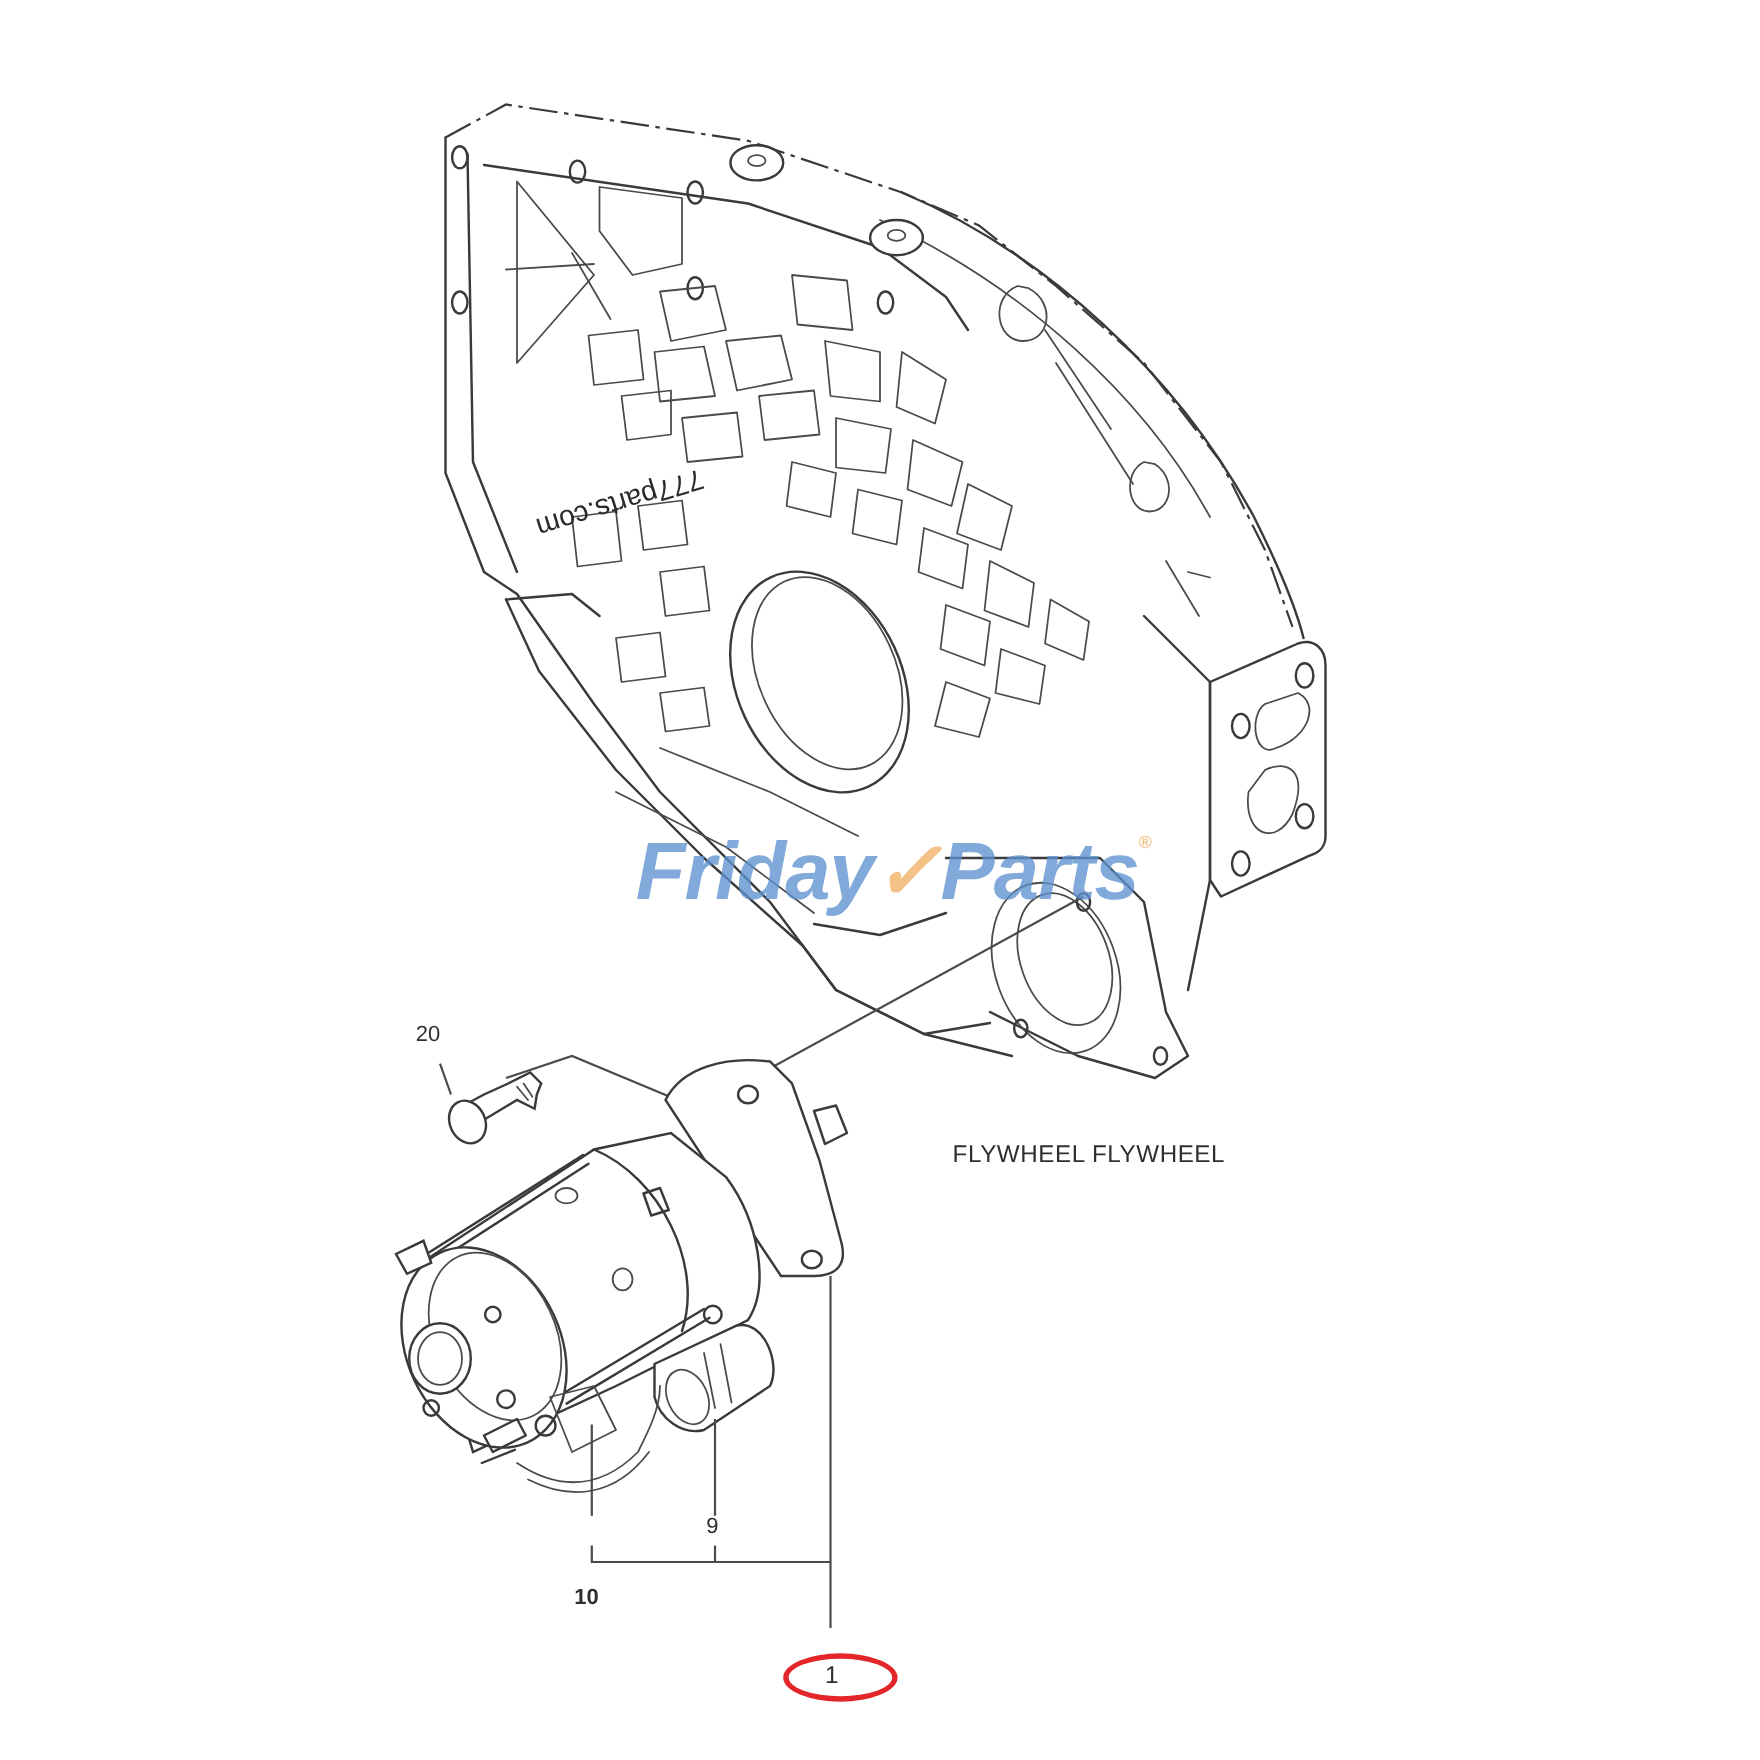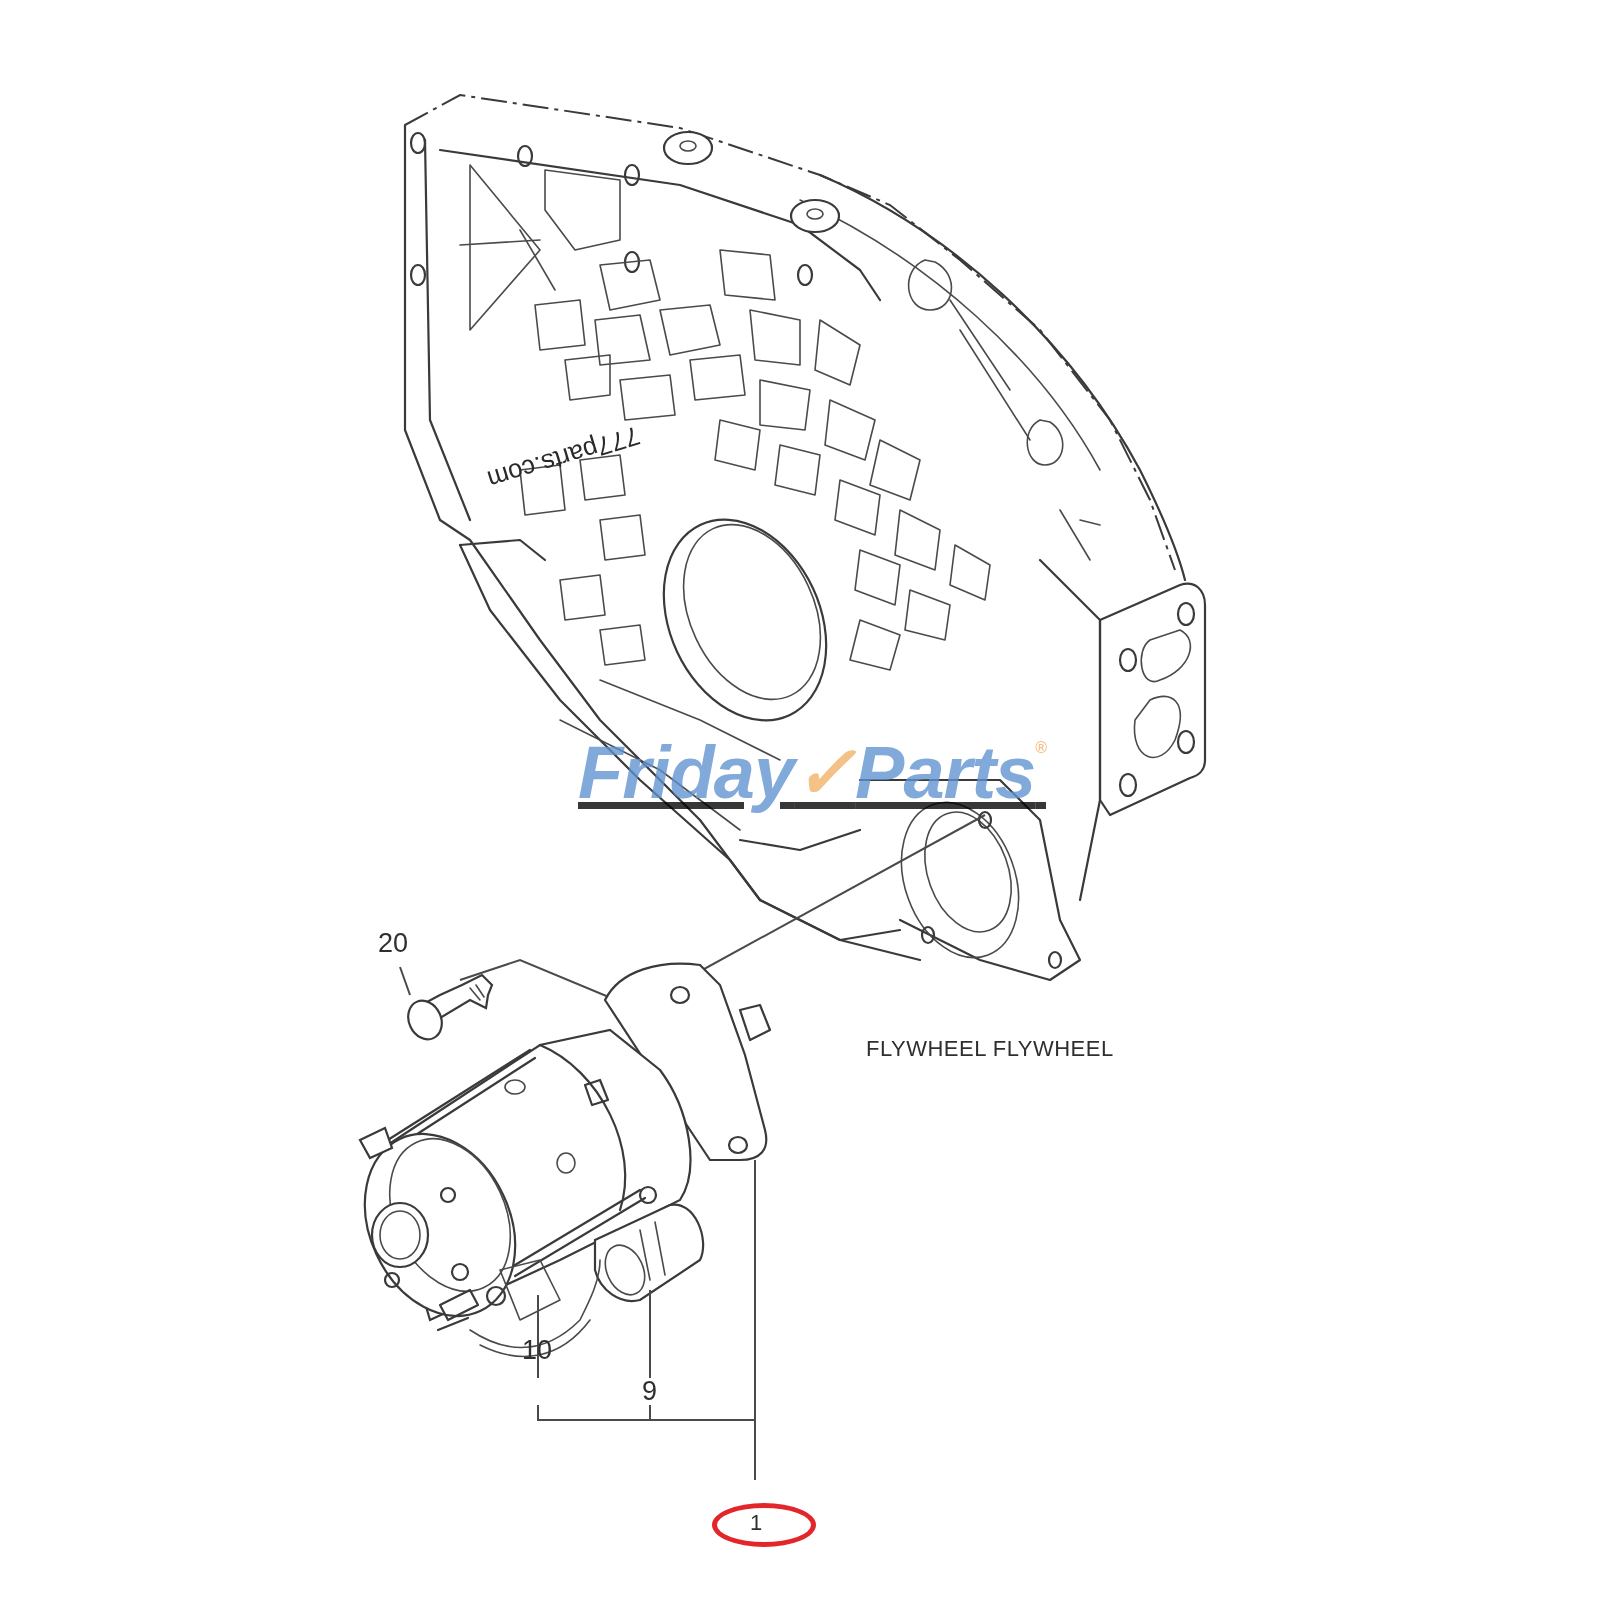--- a/index.html
+++ b/index.html
@@ -3,21 +3,21 @@
   <meta charset="utf-8">
   <style>
     html, body { margin: 0; padding: 0; background: #ffffff; }
     body { width: 1600px; height: 1600px; position: relative; overflow: hidden; font-family: "Liberation Sans", sans-serif; }
     #canvas { position: absolute; left: 0; top: 0; width: 1600px; height: 1600px; }
     svg .ln { fill: none; stroke: #3a3a3a; stroke-width: 2.2; stroke-linecap: round; stroke-linejoin: round; }
     svg .lt { fill: none; stroke: #4a4a4a; stroke-width: 1.6; stroke-linecap: round; stroke-linejoin: round; }
     svg .dash { fill: none; stroke: #3a3a3a; stroke-width: 2; stroke-dasharray: 26 6 4 6; }
     svg .fillw { fill: #ffffff; stroke: #3a3a3a; stroke-width: 2.2; }
     svg .leader { fill: none; stroke: #4a4a4a; stroke-width: 2; }
-    .callout { position: absolute; font-family: "Liberation Sans", sans-serif; font-size: 27px; color: #2f2f2f; line-height: 1; }
+    .callout { position: absolute; font-family: "Liberation Sans", sans-serif; font-size: 20px; color: #2f2f2f; line-height: 1; }
     .label { position: absolute; font-family: "Liberation Sans", sans-serif; font-size: 22px; color: #2f2f2f; letter-spacing: 0.5px; line-height: 1; white-space: nowrap; }
     .wm-url { position: absolute; font-family: "Liberation Sans", sans-serif; font-size: 26px; color: #2a2a2a; transform: rotate(163deg); transform-origin: center; white-space: nowrap; line-height: 1; }
     .brand { position: absolute; font-family: "Liberation Sans", sans-serif; font-weight: bold; font-style: italic; font-size: 74px; line-height: 1; white-space: nowrap; opacity: 0.78; letter-spacing: -1px; }
     .brand .b1 { color: #5e92cf; }
     .brand .b2 { color: #f2b066; }
     .brand .b3 { color: #5e92cf; }
     .brand .reg { color: #f2b066; font-size: 16px; font-style: normal; vertical-align: top; position: relative; top: 4px; }
     .red-ring { position: absolute; border: 5px solid #e3262a; border-radius: 50%; box-sizing: border-box; }
   </style>
 </head>
@@ -174,26 +174,26 @@
       <path class="leader" d="M650 1290 L650 1378"></path>
       <path class="leader" d="M650 1405 L650 1420"></path>
       <path class="leader" d="M755 1160 L755 1480"></path>
     </g>
   </svg>
 
   
   <div class="wm-url" style="left:485px; top:445px;">777parts.com</div>
 
   
-  <div class="brand" style="left:578px; top:736px;text-decoration:underline;">
+  <div class="brand" style="left:578px; top:755px;">
     <span class="b1">Friday</span><span class="b2">✓</span><span class="b3">Parts</span><span class="reg">®</span>
   </div>
 
   
   <div class="label" style="left:866px; top:1038px;">FLYWHEEL FLYWHEEL</div>
 
   
   <div class="callout" style="left:378px; top:930px;">20</div>
-  <div class="callout" style="left:522px; top:1337px;">10</div>
+  <div class="callout" style="left:522px; top:1442px;font-weight:bold;">10</div>
   <div class="callout" style="left:642px; top:1378px;">9</div>
   <div class="red-ring" style="left:712px; top:1503px; width:104px; height:44px;"></div>
   <div class="callout" style="left:750px; top:1512px; font-size:22px;">1</div>
 </div>
 
 </body></html>

